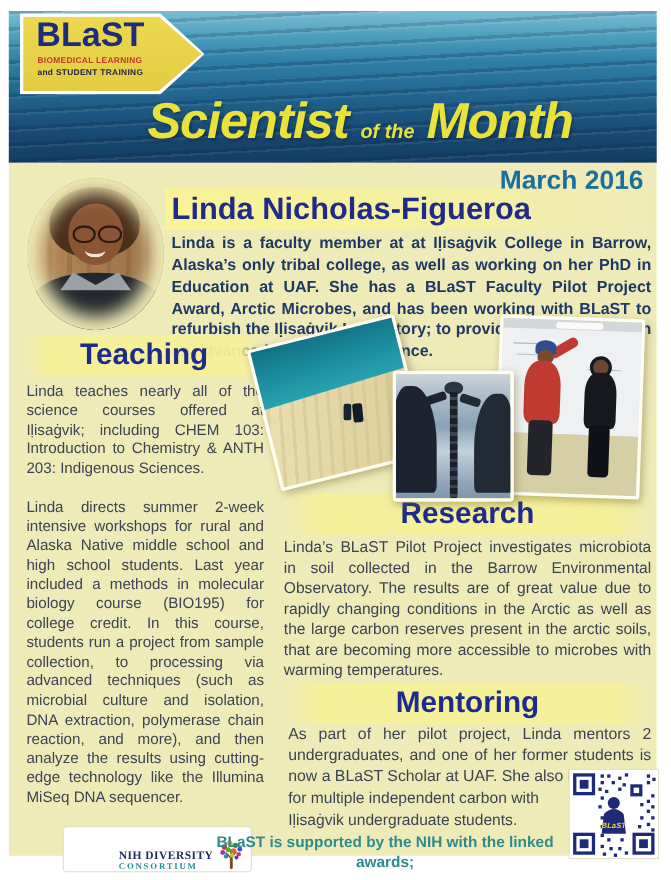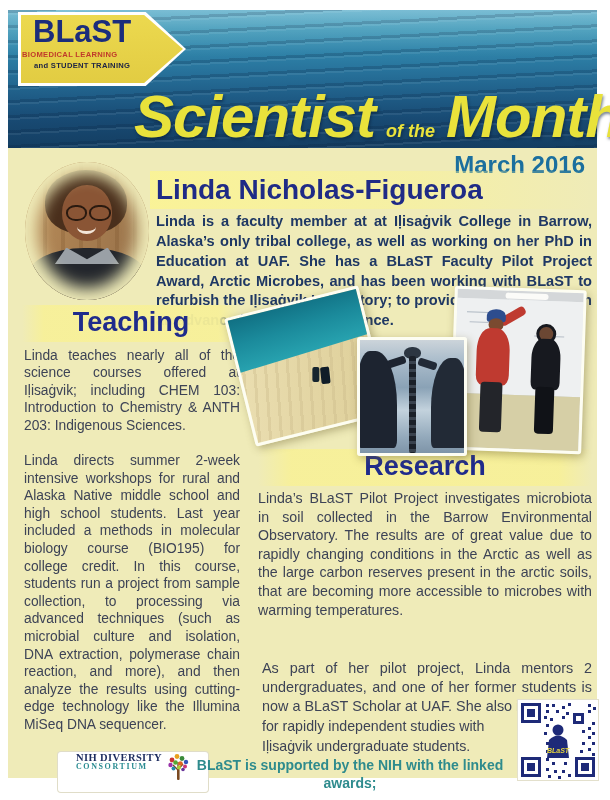--- a/index.html
+++ b/index.html
@@ -14,28 +14,28 @@
   .water-glow{position:absolute;left:0;top:0;width:100%;height:34%;
     background:linear-gradient(180deg,rgba(255,255,255,0.16),rgba(255,255,255,0));}
 
   
   .logo-outer{position:absolute;left:18px;top:12px;width:168px;height:74px;background:#ffffff;
     clip-path:polygon(0 0,76% 0,100% 50%,76% 100%,0 100%);}
   .logo-inner{position:absolute;left:3px;top:3px;width:162px;height:68px;
     background:linear-gradient(180deg,#ecd94f 0%,#e2cc42 100%);
     clip-path:polygon(0 0,76% 0,100% 50%,76% 100%,0 100%);}
   .logo-title{position:absolute;left:15px;top:4px;font-size:31px;font-weight:800;color:#1b2d7c;line-height:1;}
-  .logo-sub1{position:absolute;left:4px;top:38px;font-size:7.6px;font-weight:700;color:#c03a2b;letter-spacing:.3px;text-align:center;}
+  .logo-sub1{position:absolute;left:16px;top:38px;font-size:7.6px;font-weight:700;color:#c03a2b;letter-spacing:.3px;text-align:center;}
   .logo-sub2{position:absolute;left:16px;top:49px;font-size:7.6px;font-weight:700;color:#202645;letter-spacing:.3px;}
 
   
   .banner-title{position:absolute;left:134px;top:82px;display:flex;align-items:baseline;gap:11px;
     color:#e9e23b;font-style:italic;font-weight:800;
     text-shadow:1px 2px 3px rgba(8,28,55,0.55);white-space:nowrap;}
-  .bt-big{font-size:60px;letter-spacing:-1px;}
+  .bt-big{font-size:46px;letter-spacing:-1px;}
   .bt-small{font-size:18px;}
 
   
   .body-bg{position:absolute;left:8px;top:148px;width:589px;height:630px;background:#efebb8;}
   .issue-date{position:absolute;right:25px;top:151px;font-size:24px;font-weight:700;color:#1b6f9e;}
 
   
   .portrait{position:absolute;left:25px;top:162px;width:124px;height:138px;border-radius:50%;
     overflow:hidden;background:
       repeating-linear-gradient(90deg, rgba(120,80,40,0.25) 0 4px, rgba(0,0,0,0) 4px 18px),
@@ -107,22 +107,22 @@
     background:linear-gradient(180deg,#ccd4da 0%,#aebfcd 16%,#8aa2b6 42%,#c3d2dd 62%,#93a9bb 86%,#7e94a8 100%);}
   .fld-left{position:absolute;left:-2%;top:10%;width:38%;height:86%;background:#1d2430;border-radius:30% 55% 8% 8%;}
   .fld-right{position:absolute;right:-2%;top:16%;width:34%;height:80%;background:#222a36;border-radius:55% 30% 8% 8%;}
   .fld-arm-l{position:absolute;left:26%;top:16%;width:18%;height:7%;background:#1d2430;transform:rotate(-18deg);border-radius:3px;}
   .fld-arm-r{position:absolute;right:26%;top:18%;width:18%;height:7%;background:#222a36;transform:rotate(18deg);border-radius:3px;}
   .fld-head{position:absolute;left:42%;top:6%;width:17%;height:11%;background:#2c3642;border-radius:45%;}
   .fld-pole{position:absolute;left:47%;top:14%;width:7%;height:86%;
     background:repeating-linear-gradient(180deg,#1a2029 0 5px,#39424e 5px 8px);border-radius:2px;}
 
   
-  .nih-box{position:absolute;left:58px;top:752px;width:150px;height:40px;background:#ffffff;border-radius:3px;
-    box-shadow:0 0 0 1px #e0ddc8;display:flex;align-items:flex-start;justify-content:center;gap:4px;}
+  .nih-box{position:absolute;left:58px;top:752px;width:126px;height:40px;background:#ffffff;border-radius:3px;
+    box-shadow:0 0 0 1px #e0ddc8;display:flex;align-items:flex-end;justify-content:center;gap:4px;padding-left:44px;}
   .nih-text{font-family:"Liberation Serif",serif;line-height:1.05;text-align:left;}
   .nih-l1{font-size:10.5px;font-weight:700;color:#1c2b5e;letter-spacing:.4px;}
   .nih-l2{font-size:8px;font-weight:700;color:#2a8c92;letter-spacing:1.6px;}
   .support{position:absolute;left:195px;top:756px;width:310px;text-align:center;
     color:#2e8b8d;font-weight:700;font-size:14px;line-height:1.3;}
   .qr{position:absolute;left:518px;top:700px;width:80px;height:80px;background:#ffffff;
     box-shadow:0 0 0 1px #e3e0cc;}
 </style>
 </head>
 <body>
@@ -197,22 +197,23 @@
     <div class="fld-right"></div>
     <div class="fld-arm-l"></div>
     <div class="fld-arm-r"></div>
     <div class="fld-head"></div>
     <div class="fld-pole"></div>
   </div>
 
   <div class="sec-h h-research">Research</div>
   <div class="body-text res-p">Linda’s BLaST Pilot Project investigates microbiota in soil collected in the Barrow Environmental Observatory. The results are of great value due to rapidly changing conditions in the Arctic as well as the large carbon reserves present in the arctic soils, that are becoming more accessible to microbes with warming temperatures.</div>
 
+  <div class="sec-h h-mentoring">Mentoring</div>
   <div class="body-text men-a">As part of her pilot project, Linda mentors 2 undergraduates, and one of her former students is now a BLaST Scholar at UAF.  She also is the lead</div>
-  <div class="body-text men-b">for rapidly independent studies with Iḷisaġvik undergraduate students.</div>
+  <div class="body-text men-b">for multiple independent carbon with Iḷisaġvik undergraduate students.</div>
 
   <div class="nih-box">
     <div class="nih-text">
       <div class="nih-l1">NIH DIVERSITY</div>
       <div class="nih-l2">CONSORTIUM</div>
     </div>
     <svg width="24" height="30" viewBox="0 0 24 30">
       <rect x="11" y="17" width="2.6" height="11" rx="1" fill="#7a4a22"></rect>
       <path d="M12 18 L7 13 M12.5 17 L17 12 M12 16 L12 10" stroke="#7a4a22" stroke-width="1.4" fill="none"></path>
       <circle cx="6" cy="8" r="2.4" fill="#cc3333"></circle>

